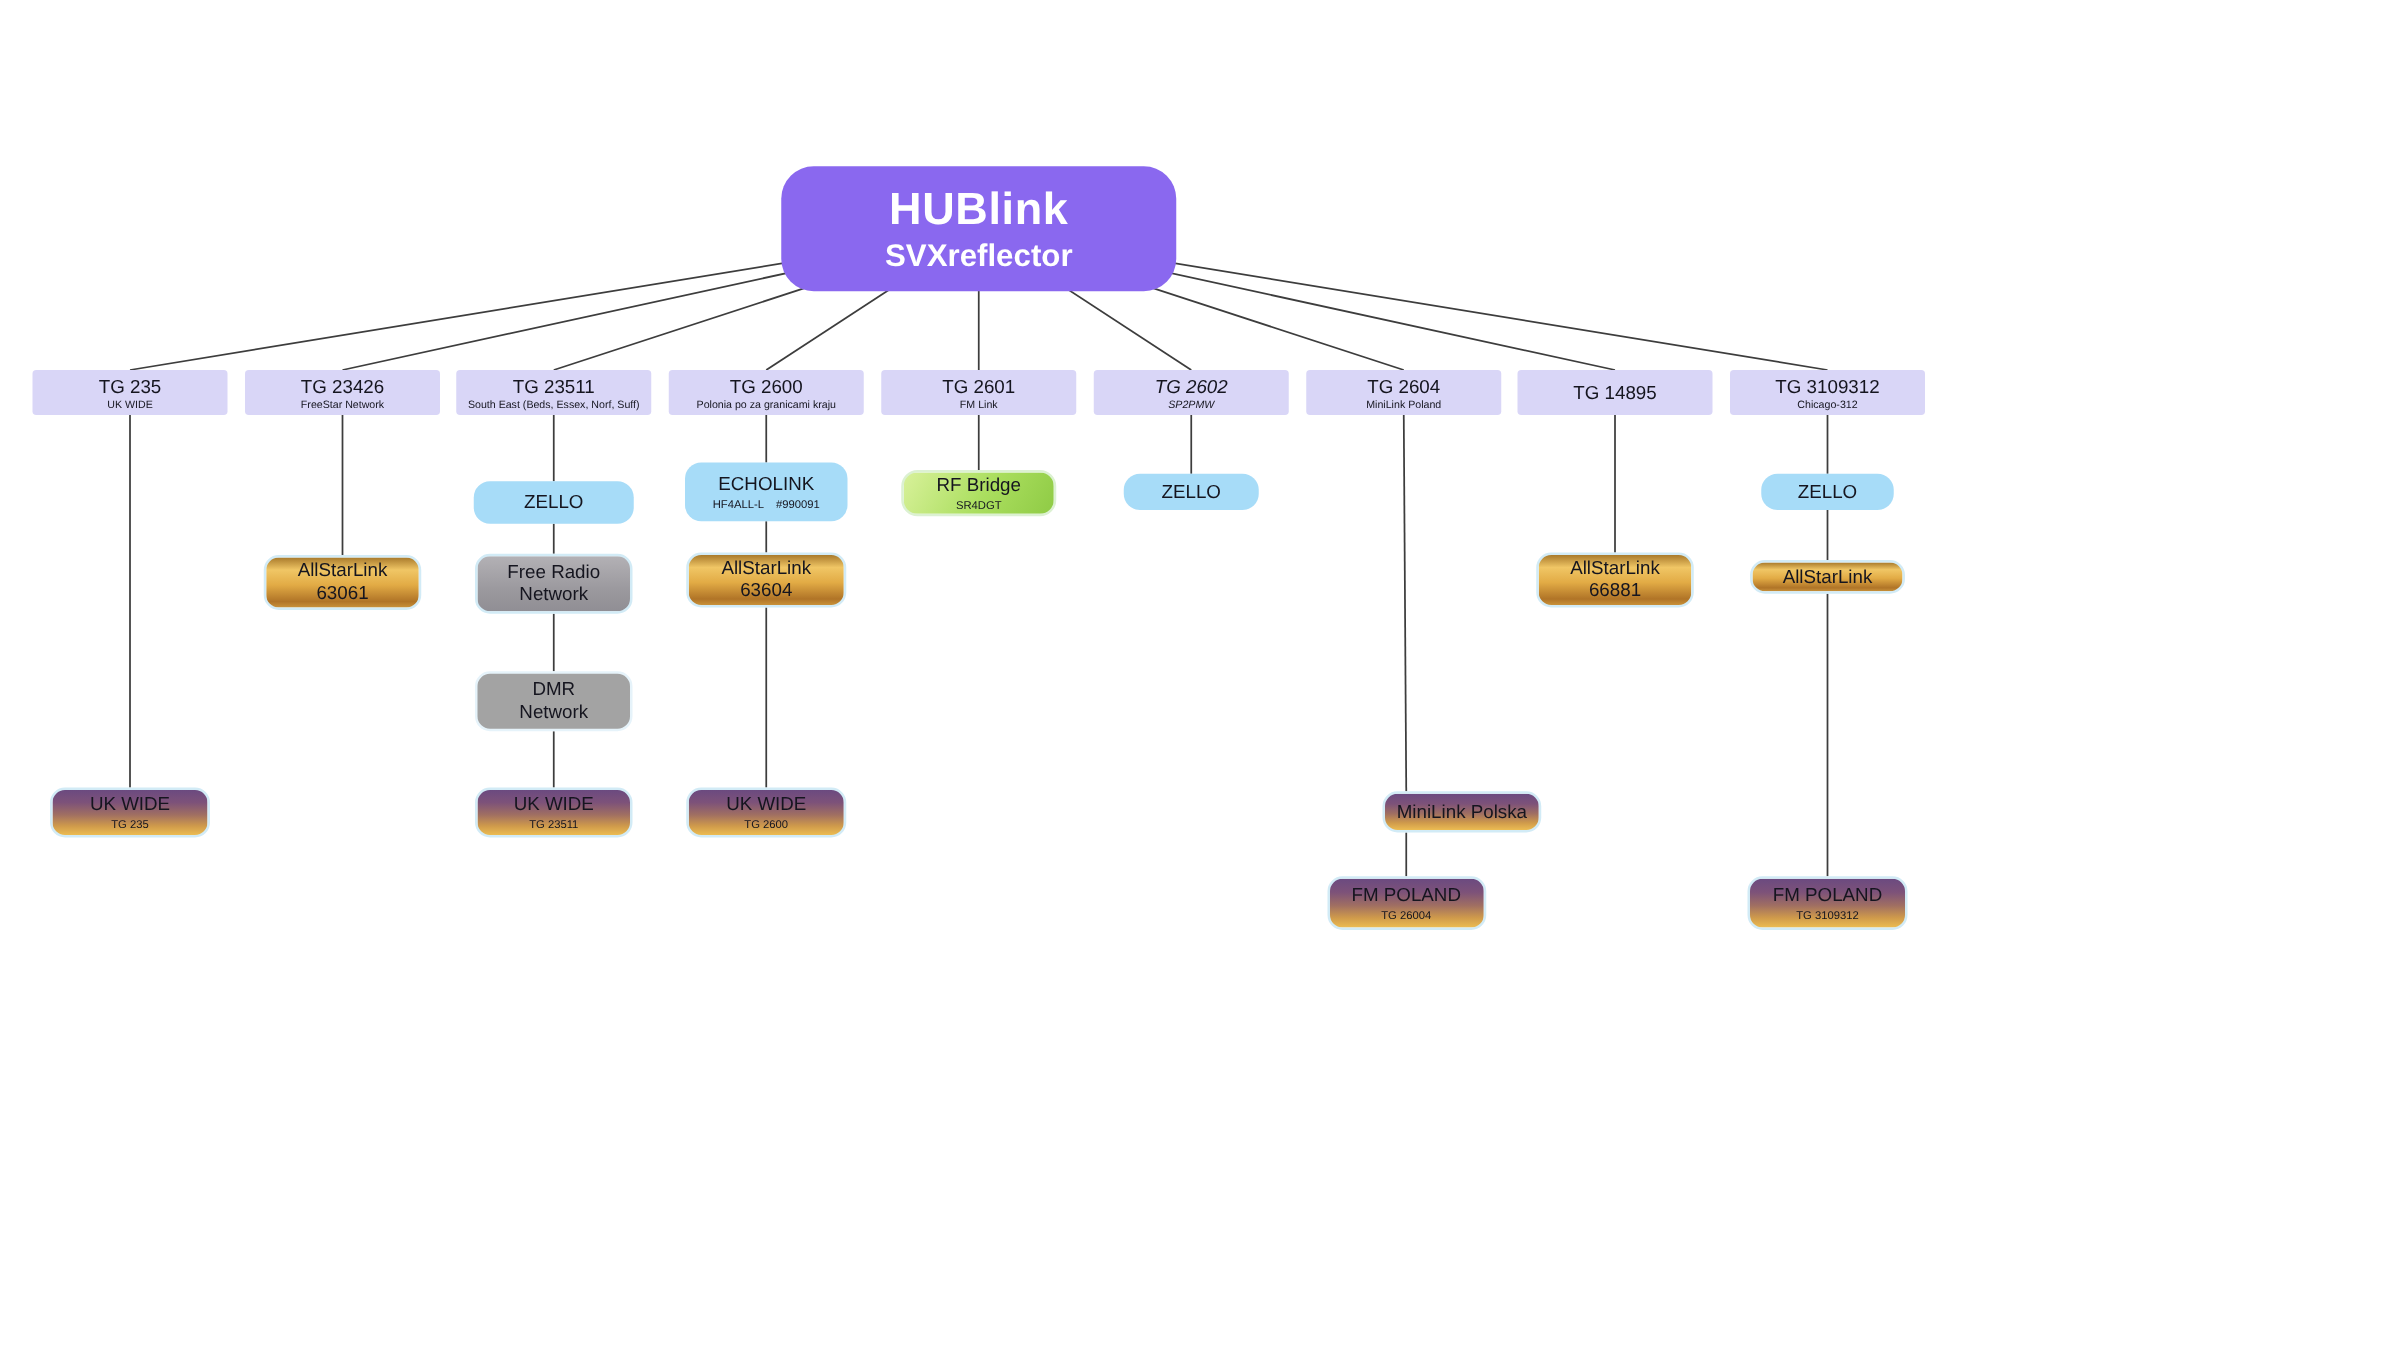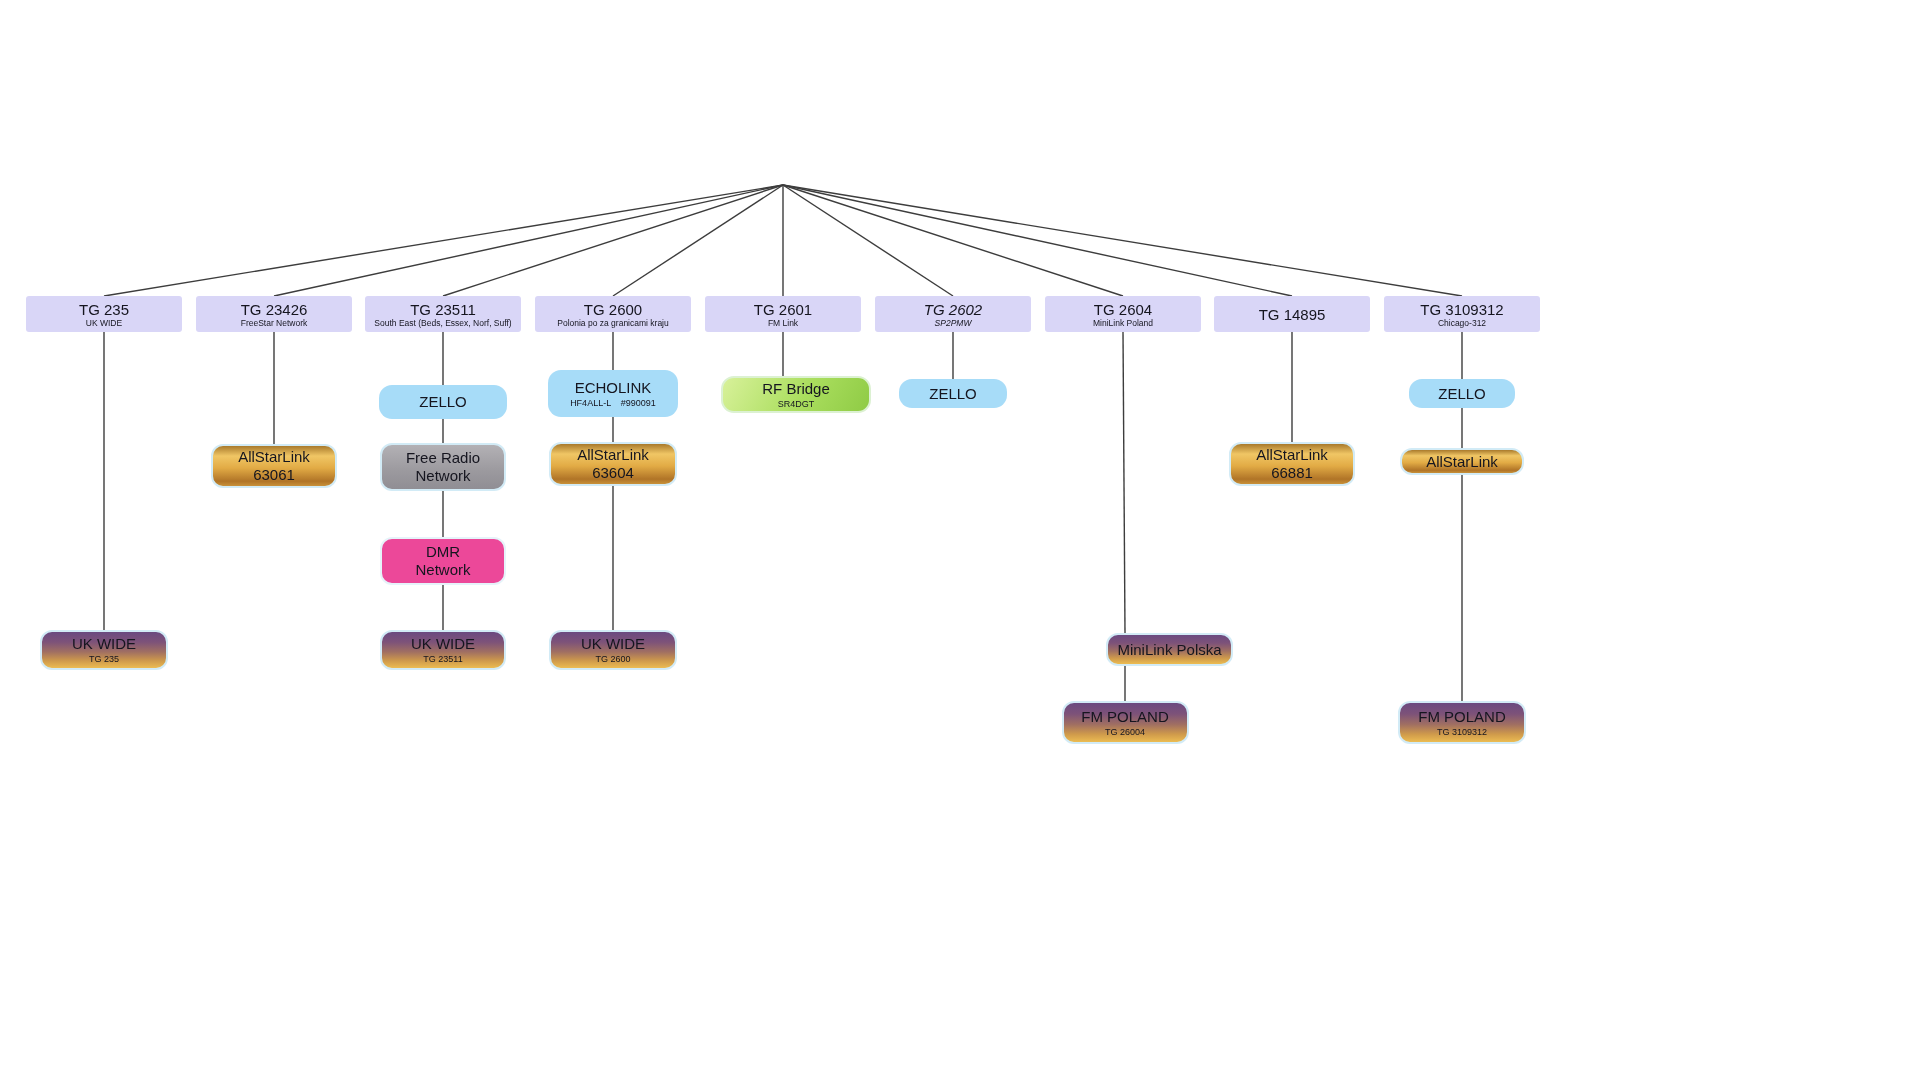--- a/index.html
+++ b/index.html
@@ -28,21 +28,21 @@
     border-radius: 26px;
     color: #ffffff;
     z-index: 3;
   }
   .hub-title { font-size: 36px; font-weight: 700; letter-spacing: 0.5px; }
   .hub-sub   { font-size: 25px; font-weight: 700; margin-top: 3px; }
   .tg { background: #d9d6f7; border-radius: 3px; }
   .tg .t { font-size: 15px; line-height: 17px; }
   .tg .s { font-size: 8.5px; line-height: 10px; white-space: nowrap; }
   .style-blue     { background: #a7dcf8; border-radius: 13px; }
-  .style-lavender { background: #ec4899; border-radius: 12px; border: 2px solid #e6f3fa; }
+  .style-lavender { background: #a3a3a3; border-radius: 12px; border: 2px solid #e6f3fa; }
   .style-gray     { background: linear-gradient(180deg, #b3b1b5 0%, #9b999e 60%, #908e94 100%);
                     border: 2px solid #d2ebf6; border-radius: 12px; }
   .style-gold     { background: linear-gradient(180deg, #a97a2c 0%, #f0c665 25%, #e2ab45 55%, #b07427 88%, #c8913a 100%);
                     border: 2px solid #d2ebf6; border-radius: 12px; }
   .style-plumgold { background: linear-gradient(180deg, #6b4a80 0%, #7d5279 28%, #a06f62 55%, #cf9a4b 80%, #ecbc52 100%);
                     border: 2px solid #d2ebf6; border-radius: 12px; }
   .style-green    { background: linear-gradient(120deg, #d8f19a 0%, #aade5e 55%, #8fcb45 100%);
                     border: 2px solid #dcf1d2; border-radius: 13px; }
   .node .main { font-size: 15px; line-height: 18px; }
   .node .sub  { font-size: 9px; line-height: 11px; margin-top: 1px; white-space: pre; }
@@ -72,20 +72,24 @@
       <line x1="783" y1="185" x2="1123" y2="296" stroke="#3d3d3d" stroke-width="1.4"></line>
       <line x1="1123" y1="332" x2="1125" y2="633" stroke="#3d3d3d" stroke-width="1.4"></line>
       <line x1="1125" y1="666" x2="1125" y2="701" stroke="#3d3d3d" stroke-width="1.4"></line>
       <line x1="783" y1="185" x2="1292" y2="296" stroke="#3d3d3d" stroke-width="1.4"></line>
       <line x1="1292" y1="332" x2="1292" y2="442" stroke="#3d3d3d" stroke-width="1.4"></line>
       <line x1="783" y1="185" x2="1462" y2="296" stroke="#3d3d3d" stroke-width="1.4"></line>
       <line x1="1462" y1="332" x2="1462" y2="379" stroke="#3d3d3d" stroke-width="1.4"></line>
       <line x1="1462" y1="408" x2="1462" y2="448" stroke="#3d3d3d" stroke-width="1.4"></line>
       <line x1="1462" y1="475" x2="1462" y2="701" stroke="#3d3d3d" stroke-width="1.4"></line>
     </svg>
+  <div class="node hub" style="left:625px; top:133px; width:316px; height:100px;">
+    <div class="hub-title">HUBlink</div>
+    <div class="hub-sub">SVXreflector</div>
+  </div>
 <div class="node tg" style="left: 26px; top: 296px; width: 156px; height: 36px;">
       <div class="t">TG 235</div>
       <div class="s">UK WIDE</div>
     </div>
     <div class="node style-plumgold" style="left: 40px; top: 630px; width: 128px; height: 40px;">
       <div class="main">UK WIDE</div>
       <div class="sub">TG 235</div>
     </div>
     <div class="node tg" style="left: 196px; top: 296px; width: 156px; height: 36px;">
       <div class="t">TG 23426</div>
@@ -127,21 +131,21 @@
       <div class="main">63604</div>
     </div>
     <div class="node style-plumgold" style="left: 549px; top: 630px; width: 128px; height: 40px;">
       <div class="main">UK WIDE</div>
       <div class="sub">TG 2600</div>
     </div>
     <div class="node tg" style="left: 705px; top: 296px; width: 156px; height: 36px;">
       <div class="t">TG 2601</div>
       <div class="s">FM Link</div>
     </div>
-    <div class="node style-green" style="left: 721px; top: 376px; width: 150px; height: 37px;">
+    <div class="node style-green" style="left: 721px; top: 376px; width: 124px; height: 37px;">
       <div class="main">RF Bridge</div>
       <div class="sub">SR4DGT</div>
     </div>
     <div class="node tg" style="left: 875px; top: 296px; width: 156px; height: 36px; font-style: italic;">
       <div class="t">TG 2602</div>
       <div class="s">SP2PMW</div>
     </div>
     <div class="node style-blue" style="left: 899px; top: 379px; width: 108px; height: 29px;">
       <div class="main">ZELLO</div>
     </div>

